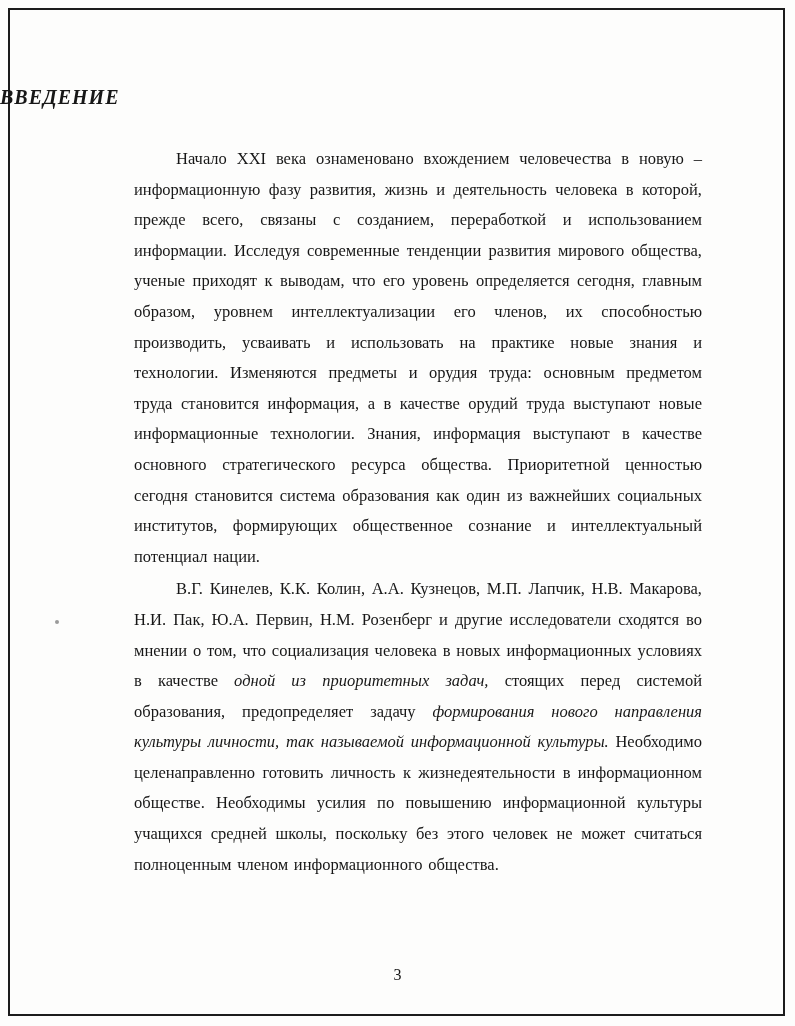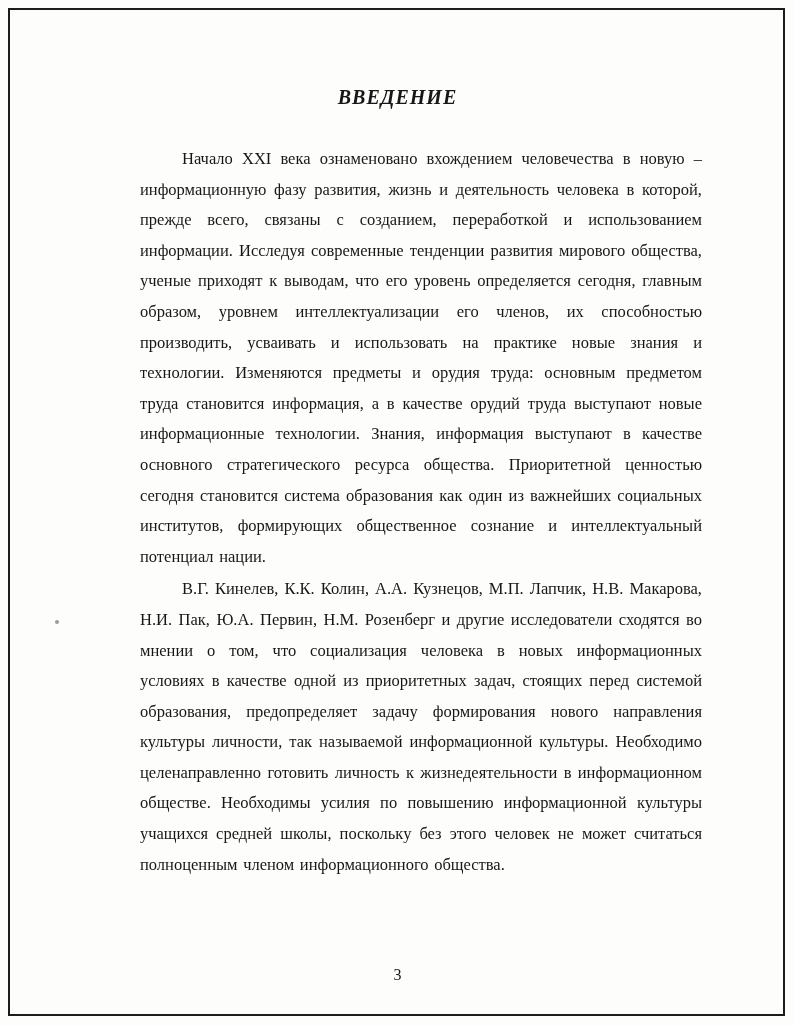--- a/index.html
+++ b/index.html
@@ -25,41 +25,41 @@
     border: 2px solid #1c1c1c;
     box-sizing: border-box;
     pointer-events: none;
   }
   .title {
     position: absolute;
     top: 86px;
     left: 0;
     width: 100%;
     margin: 0;
-    text-align: center;
     font-size: 20px;
     font-weight: bold;
     font-style: italic;
     letter-spacing: 1px;
   }
   .body-text {
     position: absolute;
     top: 144px;
     left: 126px;
     width: 576px;
   }
   p.para {
-    margin: 0 0 2px 14px;
+    margin: 0 0 2px 8px;
     text-align: justify;
     text-indent: 42px;
     font-size: 16.5px;
     line-height: 30.6px;
     word-spacing: 1.5px;
   }
   p.para .it {
+    font-style: italic;
   }
   .page-number {
     position: absolute;
     bottom: 42px;
     left: 0;
     width: 100%;
     text-align: center;
     font-size: 16px;
   }
   .scan-artifact {

